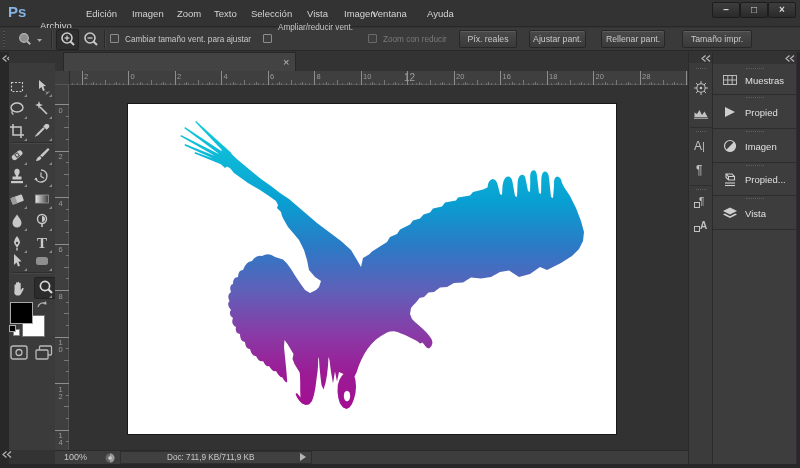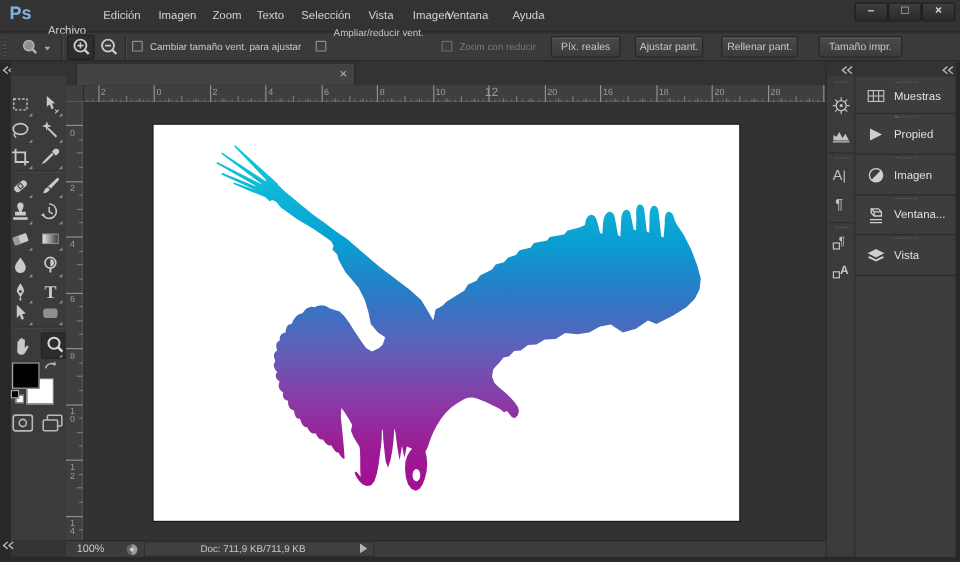--- a/index.html
+++ b/index.html
@@ -496,21 +496,21 @@
 <div class="abs" style="left:713px;top:195px;width:83px;height:1px;background:#2c2c2c"></div>
 <div class="abs" style="left:746px;top:164.5px;width:18px;height:1px;border-top:1px dotted #5e5e5e"></div>
 <svg class="abs" style="left:722px;top:172px" width="16" height="15">
       <g stroke="#cfcfcf" stroke-width="1.1" fill="none">
         <path d="M4 2 L10 2 L12.5 4.5 L12.5 8 L6.5 8 L4 5.5 Z"></path>
         <path d="M4 2 L6.5 4.5 L6.5 8 M6.5 4.5 L12.5 4.5"></path>
         <line x1="3" y1="11" x2="13" y2="11"></line>
         <line x1="3" y1="13.5" x2="13" y2="13.5"></line>
       </g>
     </svg>
-<div class="abs" style="left:745px;top:174px;font-size:9.5px;color:#e0e0e0">Ventana...</div>
+<div class="abs" style="left:745px;top:174px;font-size:9.5px;color:#e0e0e0">Propied...</div>
 <div class="abs" style="left:713px;top:229px;width:83px;height:1px;background:#2c2c2c"></div>
 <div class="abs" style="left:746px;top:197.5px;width:18px;height:1px;border-top:1px dotted #5e5e5e"></div>
 <svg class="abs" style="left:722px;top:206px" width="16" height="15">
       <path d="M8 1.5 L15 5 L8 8.5 L1 5 Z" fill="#cfcfcf"></path>
       <path d="M2.8 7.5 L1 8.5 L8 12 L15 8.5 L13.2 7.5 L8 10.2 Z" fill="#cfcfcf"></path>
     </svg>
 <div class="abs" style="left:745px;top:208px;font-size:9.5px;color:#e0e0e0">Vista</div>
 <div class="abs" style="left:55px;top:450px;width:633px;height:14px;background:#3d3d3d;border-top:1px solid #2a2a2a"></div>
 <div class="abs txt" style="left:64px;top:452px;color:#c8c8c8">100%</div>
 <svg class="abs" style="left:105px;top:453px" width="10" height="10">

